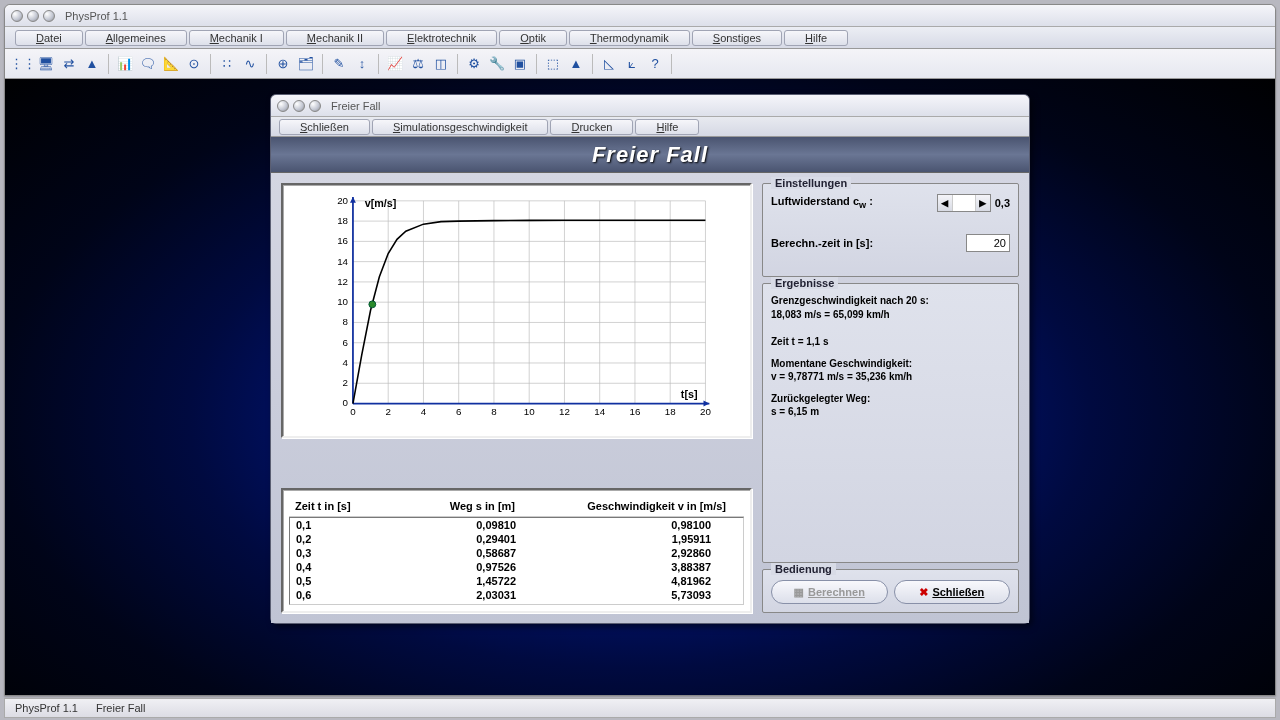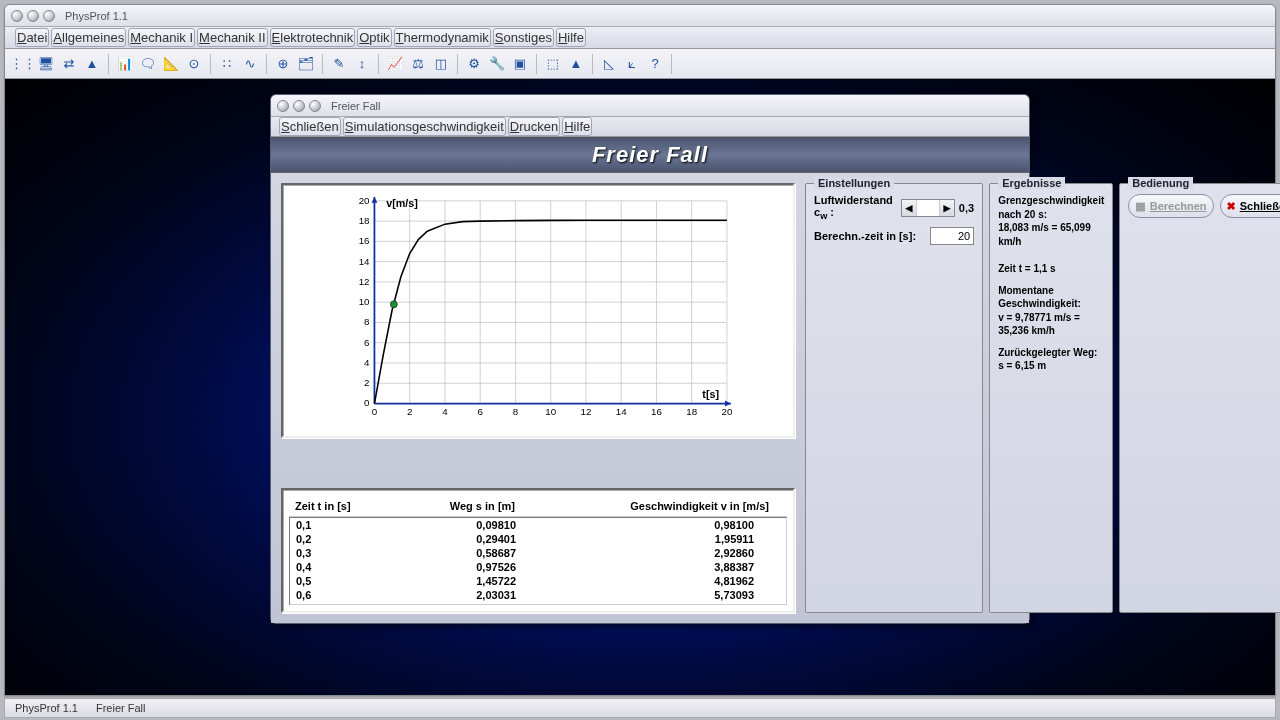--- a/index.html
+++ b/index.html
@@ -39,22 +39,22 @@
     height: 22px;
     background: linear-gradient(#eceef4,#d7dae6);
     border-bottom: 1px solid #999;
     display: flex; align-items: center;
     padding: 0 10px; gap: 2px;
   }
   .menu-tab {
     background: linear-gradient(#f6f6fa,#dde0ea);
     border: 1px solid #a0a4b4;
     border-radius: 3px;
-    padding: 1px 1px;
-    font-size: 13px; color: #333;
+    padding: 1px 20px;
+    font-size: 11px; color: #333;
     cursor: pointer;
   }
   .menu-tab u { text-decoration: underline; }
   .toolbar {
     height: 30px;
     background: linear-gradient(#f4f4f8,#e6e8f0);
     border-bottom: 1px solid #999;
     display: flex; align-items: center;
     padding: 0 8px; gap: 3px;
   }
@@ -104,34 +104,34 @@
   .leftcol { flex: 1; display: flex; flex-direction: column; gap: 10px; }
   .panel {
     background: #fff;
     border: 2px solid #888;
     border-top-color: #666; border-left-color: #666;
     border-right-color: #eee; border-bottom-color: #eee;
     box-shadow: inset 1px 1px 0 #aaa, 1px 1px 0 #fff;
   }
   .chart-panel { height: 255px; position: relative; padding: 8px 12px 8px 8px; }
   .table-panel { flex: 1; padding: 6px; display: flex; flex-direction: column; margin-top: 40px; }
-  .rightcol { width: 214px; display: flex; flex-direction: row; gap: 6px; }
+  .rightcol { width: 257px; display: flex; flex-direction: column; gap: 6px; }
   .group {
     border: 1px solid #888;
     border-radius: 2px;
     padding: 10px 8px 8px;
     position: relative;
     background: linear-gradient(#dfe2ec,#d2d5e2);
   }
   .group-title {
     position: absolute; top: -7px; left: 8px;
     background: #d8dbe6; padding: 0 4px;
     font-size: 11px; font-weight: bold; color: #223;
   }
-  .row { display: flex; align-items: center; gap: 4px; margin-bottom: 6px; font-size: 11px; color: #000; font-weight: bold;}
+  .row { display: flex; align-items: center; gap: 4px; margin-bottom: 22px; font-size: 11px; color: #000; font-weight: bold;}
   .row:last-child{margin-bottom:16px;}
   .spinner {
     display: flex; border: 1px solid #888; background: #fff; height: 18px;
   }
   .spinner-btn { width: 15px; display: flex; align-items: center; justify-content: center; font-size: 9px; background: linear-gradient(#f4f4f8,#d8dbe4); cursor: pointer; border-right:1px solid #ccc;}
   .spinner-btn:last-child{border-right:none; border-left:1px solid #ccc;}
   .spinner-val { width: 22px; text-align: center; line-height: 16px; font-size: 10px;}
   .input-sm { width: 44px; height: 18px; border: 1px solid #888; background: #fff; text-align: right; padding: 0 3px; font-size: 11px; }
   .res-text { font-size: 10px; color: #000; line-height: 1.35; font-weight: bold;}
   .btn {

